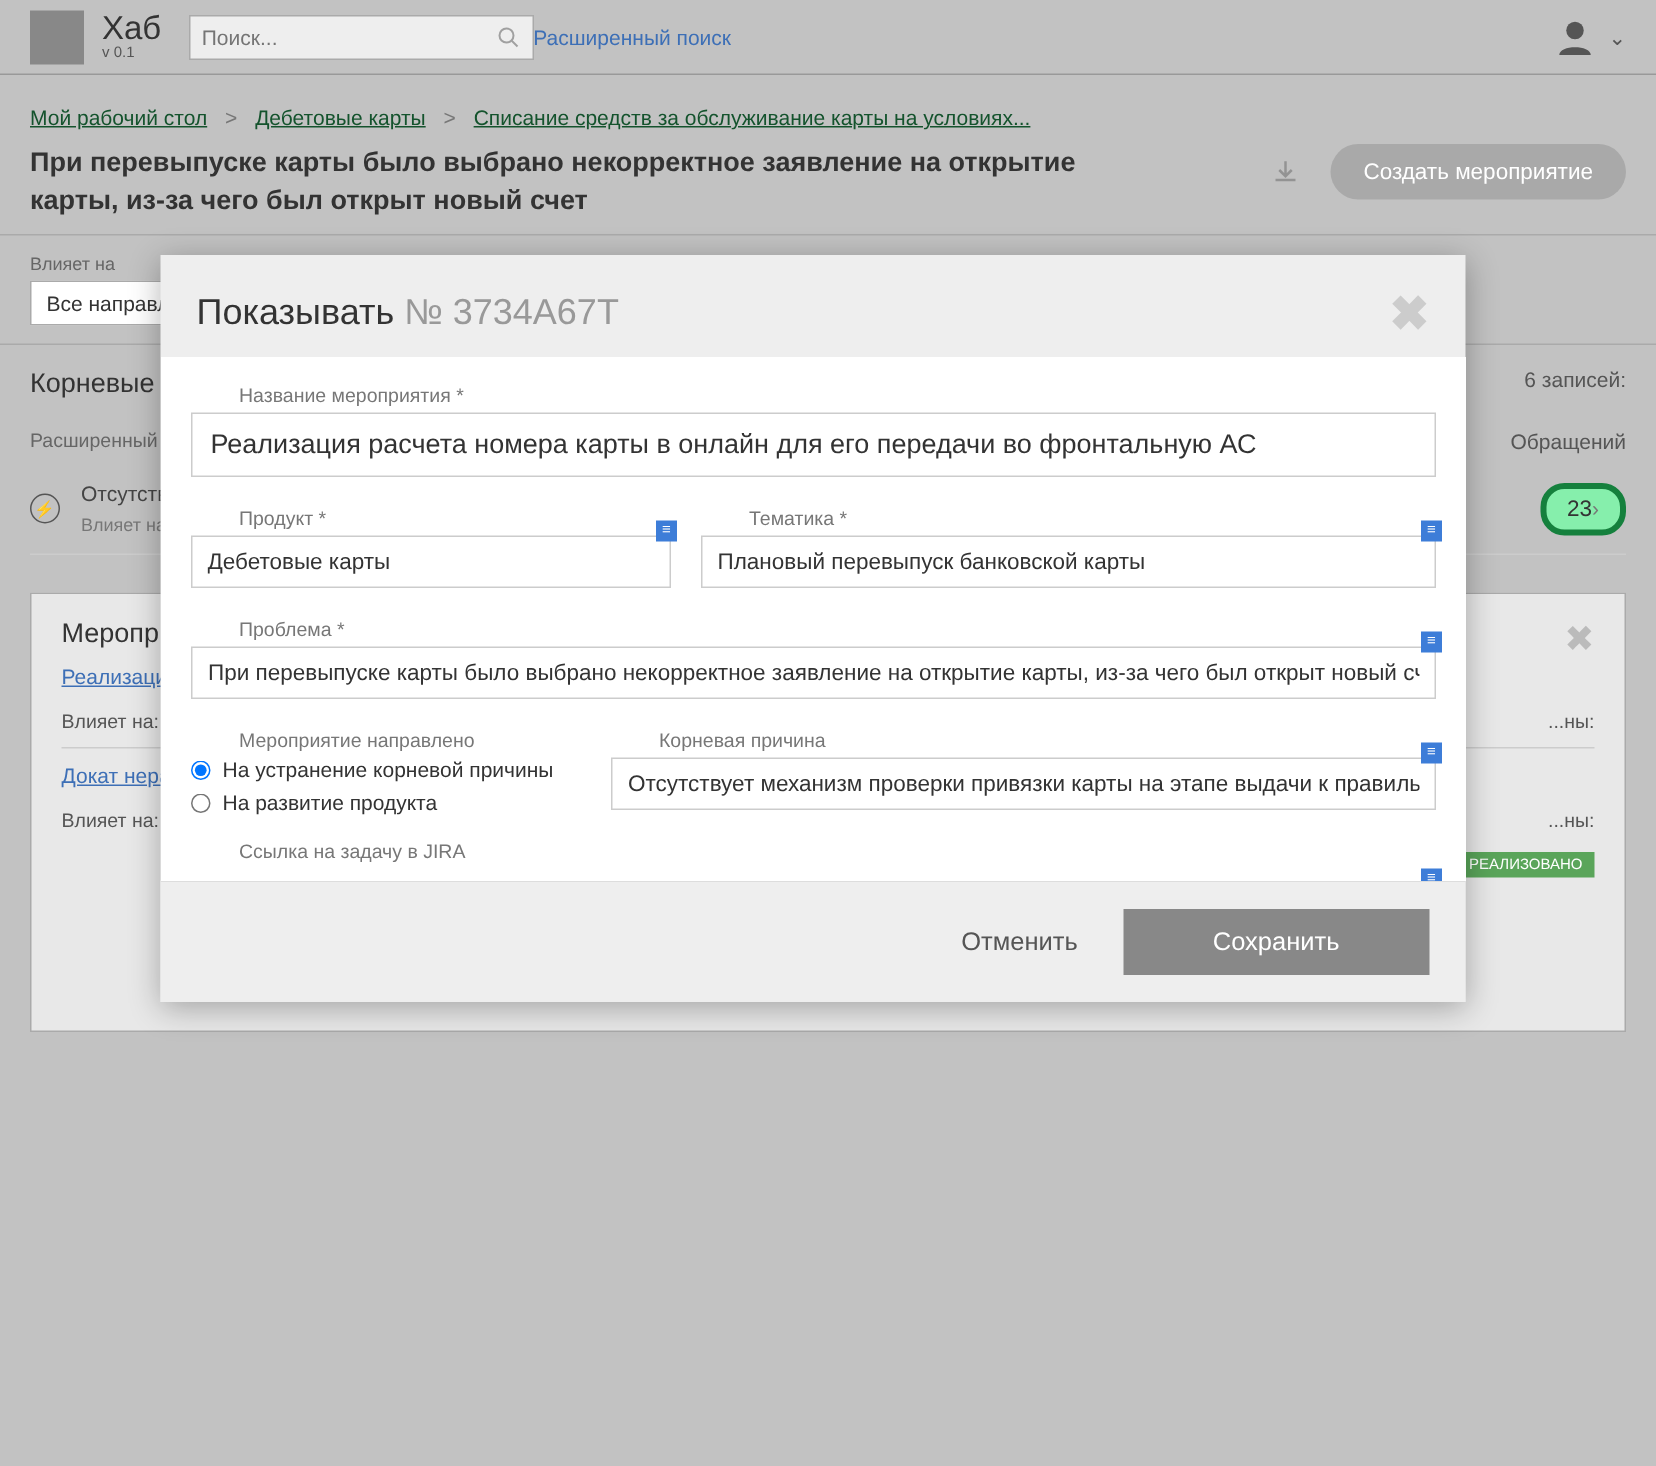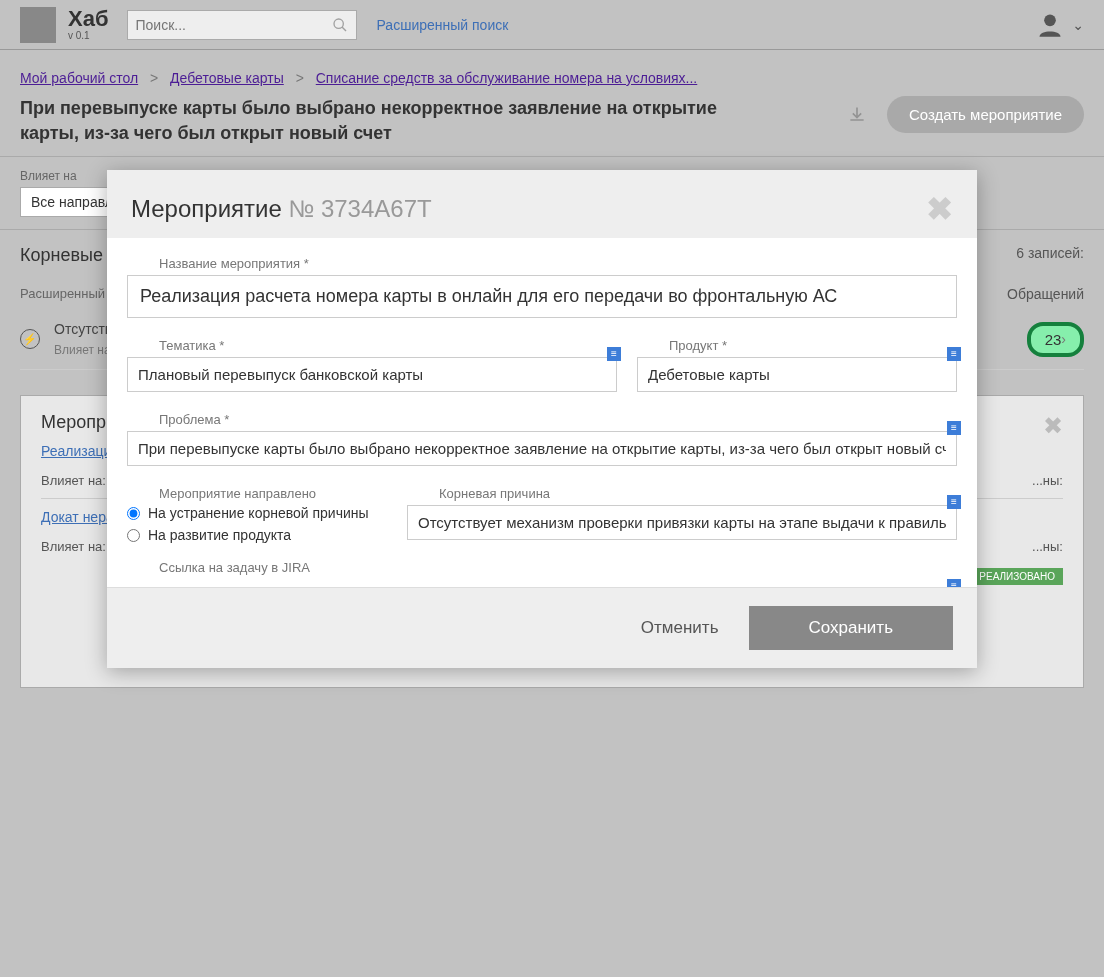--- a/index.html
+++ b/index.html
@@ -1,34 +1,34 @@
 <!DOCTYPE html>
 <html><head>
 <meta charset="utf-8">
 <style>
 * { box-sizing: border-box; margin: 0; padding: 0; }
 body { font-family: Arial, Helvetica, sans-serif; background: #c2c2c2; width: 1104px; height: 977px; overflow: hidden; position: relative; color: #333; }
 
 
 .header { background: #c2c2c2; height: 50px; display: flex; align-items: center; padding: 0 20px; border-bottom: 1px solid #999; }
 .logo-box { width: 36px; height: 36px; background: #888; margin-right: 12px; }
-.logo-text { font-size: 22px; font-weight: 700; color: #333; line-height: 1; }
+.logo-text { font-size: 22px; font-weight: 400; color: #333; line-height: 1; }
 .logo-ver { font-size: 10px; color: #555; }
 .search-box { margin-left: 18px; width: 230px; height: 30px; border: 1px solid #aaa; background: #eee; display: flex; align-items: center; padding: 0 8px; }
 .search-box input { border: none; background: transparent; flex: 1; outline: none; font-size: 14px; color: #b91c1c; }
 .search-icon { width: 16px; height:16px; opacity:.5; }
-.adv-search { margin-left: 20px; color: #3d6fb6; font-size: 14px; }
+.adv-search { color: #3d6fb6; font-size: 14px; }
 .user-area { margin-left: auto; display:flex; align-items:center; gap:8px; }
 .user-icon { width:28px; height:28px; }
 .chevron-down { font-size:14px; color:#555; }
 
 
 .page-top { padding: 20px 20px 10px; border-bottom:1px solid #aaa; }
 .breadcrumbs { font-size:14px; color:#555; margin-bottom:10px; }
-.breadcrumbs a { color:#4c1d95; text-decoration:underline; }
+.breadcrumbs a { color:#14532d; text-decoration:underline; }
 .breadcrumbs .sep { margin:0 8px; color:#777; }
 .title-row { display:flex; align-items:flex-start; }
 .page-title { font-size:18px; font-weight:bold; color:#333; max-width:700px; line-height:1.4; }
 .title-actions { margin-left:auto; display:flex; align-items:center; gap:20px; }
 .dl-icon { width:20px; height:20px; opacity:.5; }
 .btn-gray { background:#a9a9a9; color:#fff; border:none; border-radius:20px; padding:10px 22px; font-size:15px; cursor:pointer; }
 
 
 .filter-row { padding:12px 20px; border-bottom:1px solid #aaa; }
 .filter-label { font-size:12px; color:#666; margin-bottom:4px; }
@@ -116,21 +116,21 @@
     <span class="chevron-down">⌄</span>
   </div>
 </div>
 
 <div class="page-top">
   <div class="breadcrumbs">
     <a>Мой рабочий стол</a>
     <span class="sep">&gt;</span>
     <a>Дебетовые карты</a>
     <span class="sep">&gt;</span>
-    <a>Списание средств за обслуживание номера на условиях...</a>
+    <a>Списание средств за обслуживание карты на условиях...</a>
   </div>
   <div class="title-row">
     <div class="page-title">При перевыпуске карты было выбрано некорректное заявление на открытие карты, из-за чего был открыт новый счет</div>
     <div class="title-actions">
       <svg class="dl-icon" viewBox="0 0 24 24">
           <path d="M12 3 L12 14 M7 10 L12 15 L17 10 M4 18 H20" fill="none" stroke="#666" stroke-width="2"></path>
         </svg>
       <button class="btn-gray">Создать мероприятие</button>
     </div>
   </div>
@@ -181,41 +181,41 @@
     <a class="person">Донцев А.А.</a>
     <span class="pct">0.5982%</span>
     <span class="badge">РЕАЛИЗОВАНО</span>
   </div>
   <button class="big-btn">Создать мероприятие</button>
 </div>
 
 <div class="modal">
   <div class="modal-header">
     <div class="modal-title">
-      <span>Мероприятие </span><span class="num">№ 3734A67T</span>
+      <span>Показывать </span><span class="num">№ 3734A67T</span>
     </div>
     <span class="modal-close">✖</span>
   </div>
   <div class="modal-body">
     <label class="form-label">Название мероприятия *</label>
     <input class="form-input big" value="Реализация расчета номера карты в онлайн для его передачи во фронтальную АС" style="">
 
     <div class="form-row">
+      <div class="form-col small">
+        <label class="form-label">Продукт *</label>
+        <div class="input-wrap">
+          <div class="field-icon"></div>
+          <input class="form-input" value="Дебетовые карты" style="">
+        </div>
+      </div>
       <div class="form-col">
         <label class="form-label">Тематика *</label>
         <div class="input-wrap">
           <div class="field-icon"></div>
           <input class="form-input" value="Плановый перевыпуск банковской карты" style="">
-        </div>
-      </div>
-      <div class="form-col small">
-        <label class="form-label">Продукт *</label>
-        <div class="input-wrap">
-          <div class="field-icon"></div>
-          <input class="form-input" value="Дебетовые карты" style="">
         </div>
       </div>
     </div>
 
     <label class="form-label">Проблема *</label>
     <div class="input-wrap">
       <div class="field-icon"></div>
       <input class="form-input" value="При перевыпуске карты было выбрано некорректное заявление на открытие карты, из-за чего был открыт новый счет" style="">
     </div>
 

